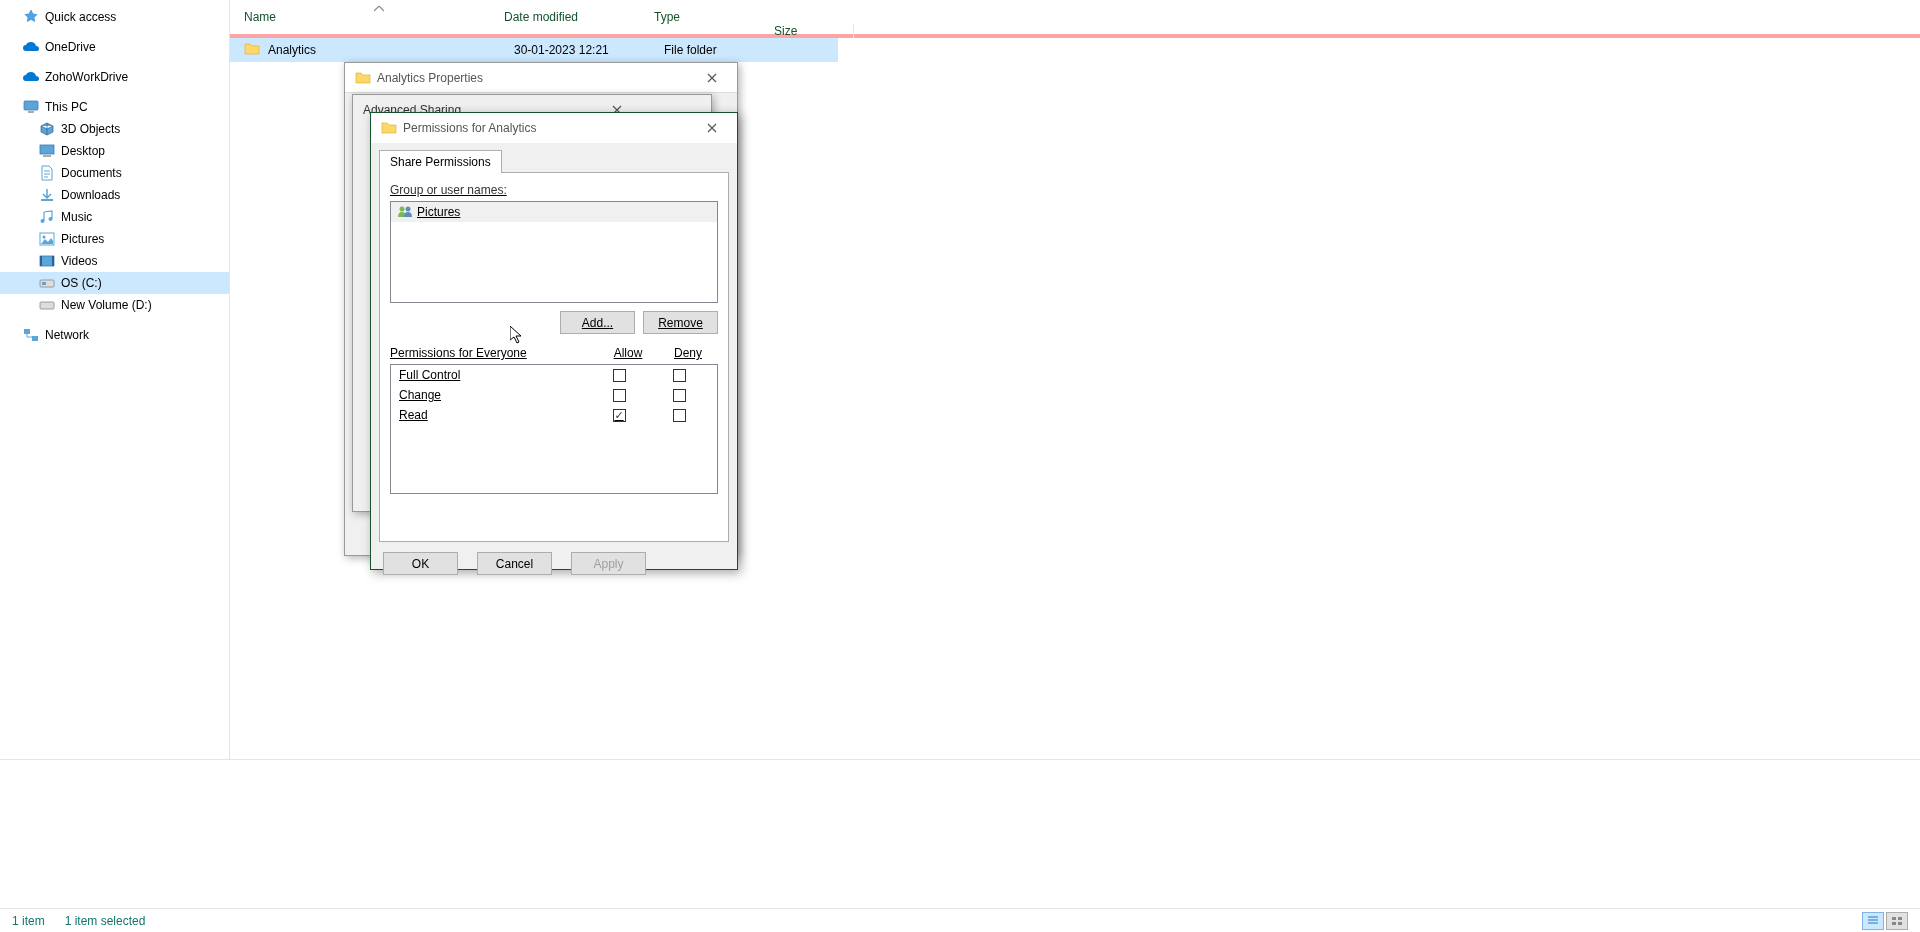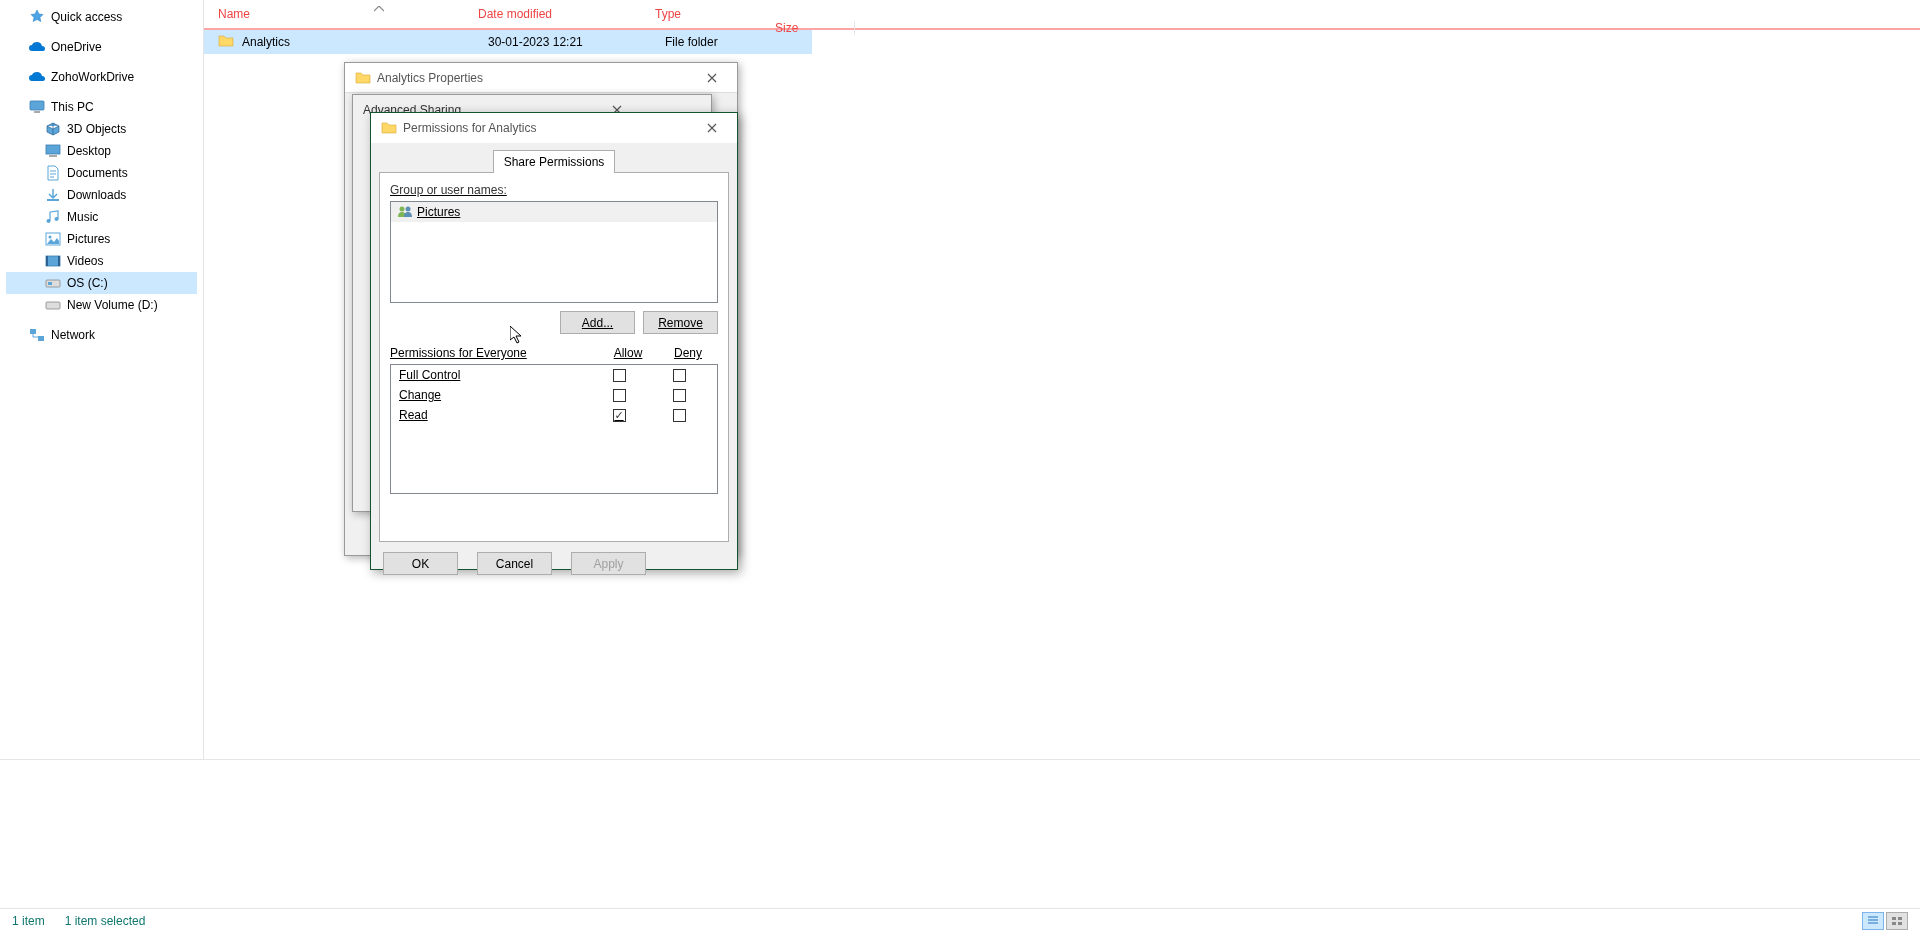--- a/index.html
+++ b/index.html
@@ -1,34 +1,34 @@
 <!DOCTYPE html>
 <html><head>
   <meta charset="utf-8">
   <style>
     * { margin: 0; padding: 0; box-sizing: border-box; font-family: 'Segoe UI', Tahoma, sans-serif; font-size: 12px; }
     body { background: #fff; width: 1920px; height: 932px; position: relative; overflow: hidden; }
     
     .explorer { display: flex; height: 760px; border-bottom: 1px solid #e5e5e5; }
     
-    .sidebar { width: 204px; padding: 6px 6px; border-right: 1px solid #e5e5e5; }
+    .sidebar { width: 230px; padding: 6px 0; border-right: 1px solid #e5e5e5; }
     .tree-item { display: flex; align-items: center; padding: 3px 8px 3px 22px; cursor: default; height: 22px; }
     .tree-item.child { padding-left: 38px; }
     .tree-item.selected { background: #cce8ff; }
     .tree-item .icon { width: 18px; height: 18px; margin-right: 5px; display: flex; align-items: center; justify-content: center; flex-shrink: 0; }
     .tree-item span { white-space: nowrap; }
     .spacer { height: 8px; }
     
     .chevron-up { position: absolute; left: 370px; top: 4px; width: 18px; height: 10px; display: flex; align-items: center; justify-content: center; }
     
     .content { flex: 1; position: relative; }
-    .column-headers { display: flex; height: 30px; align-items: center; border-bottom: 2px solid #fca5a5; color: #ef4444; padding-left: 14px; }
+    .column-headers { display: flex; height: 38px; align-items: center; border-bottom: 4px solid #fca5a5; color: #14532d; padding-left: 14px; }
     .col-name { width: 260px; }
     .col-date { width: 150px; }
-    .col-type { width: 120px; margin-left: 27px; }
+    .col-type { width: 120px; }
     .col-size { width: 80px; border-right: 1px solid #e5e5e5; margin-top: 28px; }
     
     .file-row { display: flex; height: 24px; align-items: center; padding-left: 14px; }
     .file-row.selected { background: #cce8ff; width: 608px; }
     .file-row .icon { width: 18px; height: 18px; margin-right: 6px; }
     
     .status-bar { position: absolute; bottom: 0; left: 0; right: 0; height: 24px; display: flex; align-items: center; padding: 0 12px; background: #fff; border-top: 1px solid #e5e5e5; }
     .status-bar .status-text { margin-right: 20px; color: #0f766e; }
     .status-bar .view-buttons { margin-left: auto; display: flex; gap: 2px; }
     .view-btn { width: 22px; height: 18px; border: 1px solid #adadad; background: #e1e1e1; display: flex; align-items: center; justify-content: center; }
@@ -45,21 +45,21 @@
     .dialog-adv { position: absolute; left: 352px; top: 94px; width: 360px; height: 418px; background: #f0f0f0; border: 1px solid #999; box-shadow: 2px 2px 8px rgba(0,0,0,0.3); }
     .dialog-adv .adv-title { height: 30px; display: flex; align-items: center; padding: 0 10px; color: #333; }
     .dialog-adv .adv-title span { flex: 1; }
     
     
     .dialog-perm { position: absolute; left: 370px; top: 112px; width: 368px; height: 458px; background: #f0f0f0; border: 1px solid #14532d; box-shadow: 3px 3px 10px rgba(0,0,0,0.35); }
     .perm-title-bar { height: 30px; background: #fff; display: flex; align-items: center; padding: 0 10px; }
     .perm-title-bar .folder-ico { width: 16px; height: 16px; margin-right: 6px; }
     .perm-title-bar .title-text { flex: 1; color: #555; }
     
-    .tab-strip { padding: 6px 8px 0 8px; text-align: center; }
+    .tab-strip { padding: 6px 8px 0 8px; }
     .tab { display: inline-block; background: #fff; border: 1px solid #adadad; border-bottom: none; padding: 4px 10px; position: relative; top: 1px; }
     .tab-body { background: #fff; border: 1px solid #adadad; margin: 0 8px; padding: 10px; height: 370px; text-decoration: underline; }
     
     .label { margin-bottom: 4px; color: #333; }
     .listbox { border: 1px solid #828790; background: #fff; height: 102px; margin-bottom: 8px; }
     .list-item { display: flex; align-items: center; padding: 3px 6px; background: #f0f0f0; }
     .list-item .grp-icon { width: 16px; height: 14px; margin-right: 4px; }
     
     .btn-row { display: flex; justify-content: flex-end; gap: 8px; margin-bottom: 12px; }
     .btn { width: 75px; height: 23px; background: #e1e1e1; border: 1px solid #adadad; display: flex; align-items: center; justify-content: center; }

